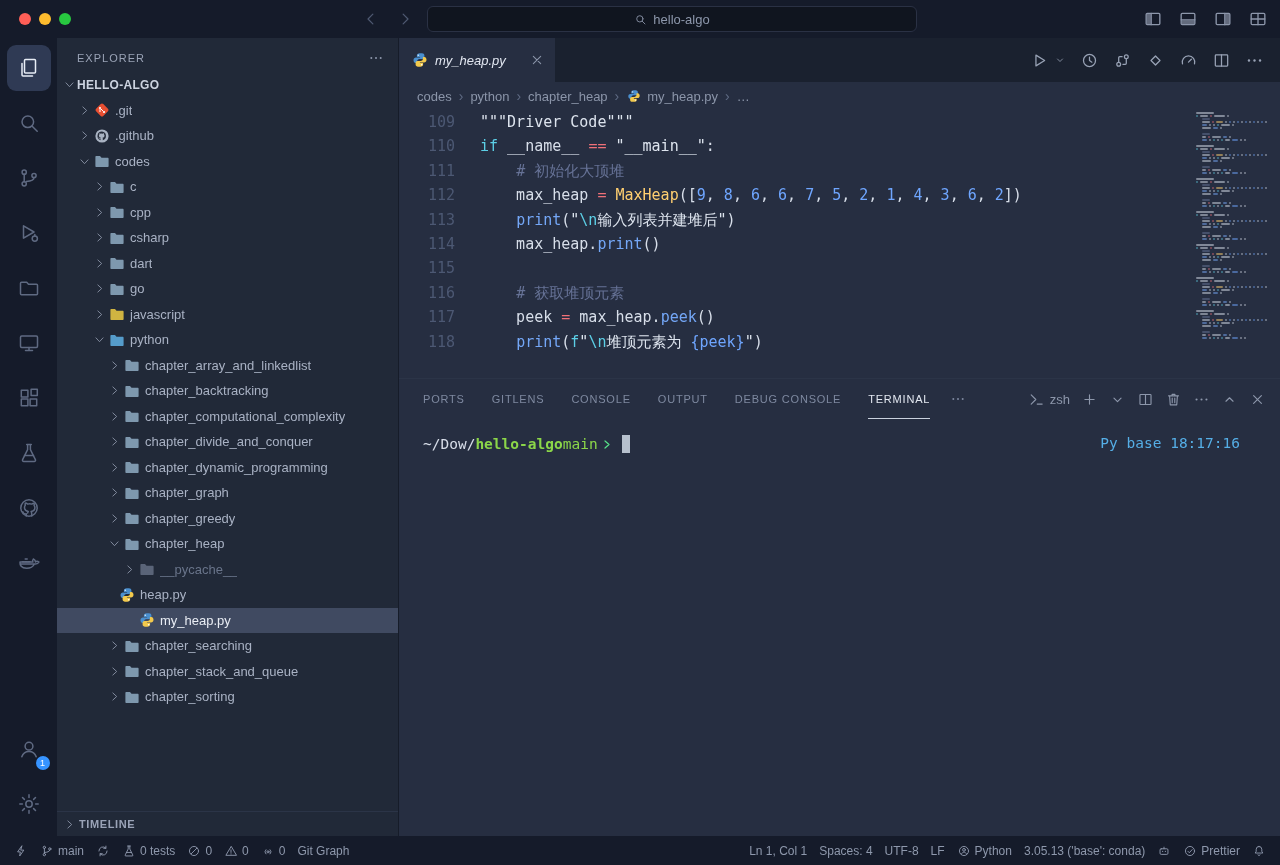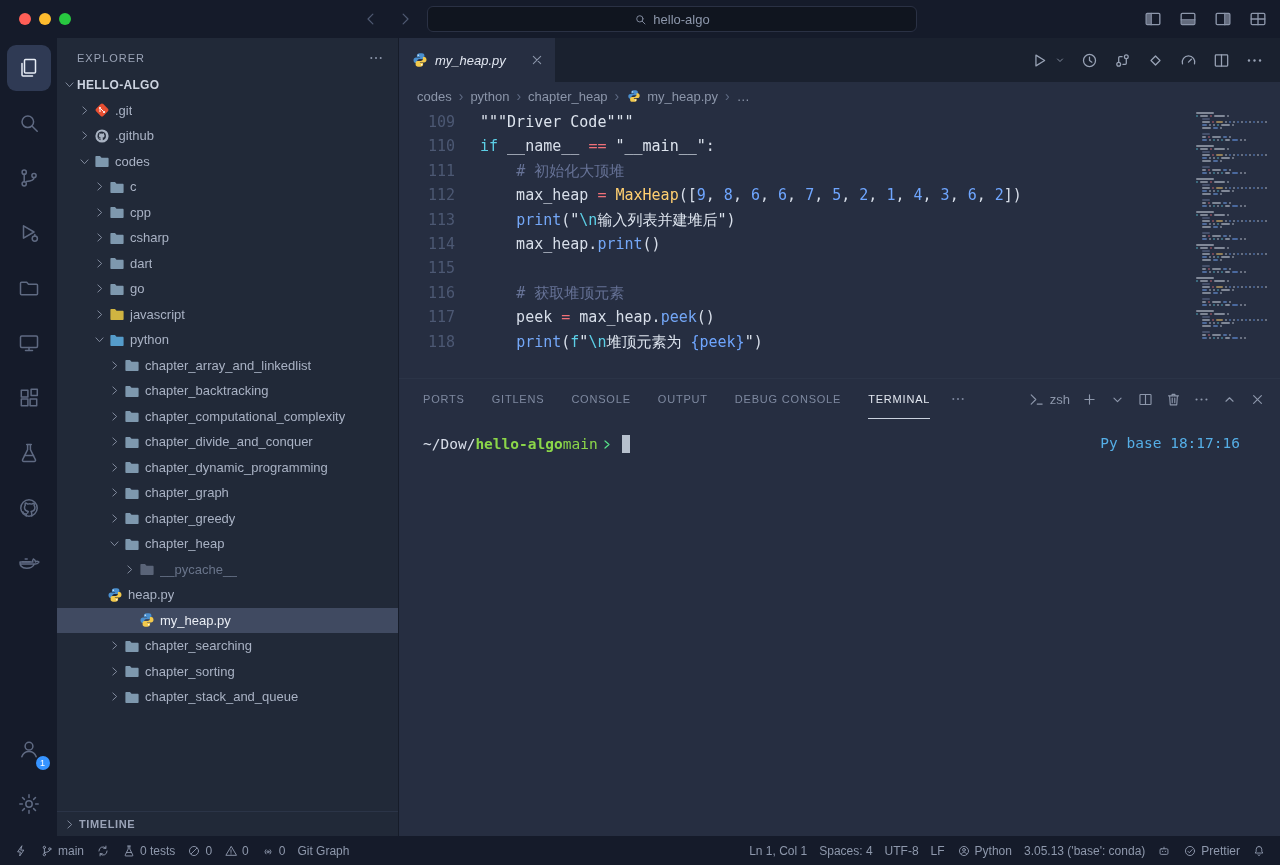--- a/index.html
+++ b/index.html
@@ -486,21 +486,21 @@
             <span class="chev">
               <svg class="chev-svg" viewBox="0 0 24 24" fill="none" stroke="currentColor" stroke-width="1.6" stroke-linecap="round" stroke-linejoin="round">
                 <path d="M9 5.5L16 12l-7 6.5"></path>
               </svg>
             </span>
             <svg class="ficon" viewBox="0 0 16 16">
               <path fill="#5a6478" d="M1.4 4.1c0-.6.4-1 1-1h3.6l1.5 1.6h6.1c.6 0 1 .4 1 1v7.2c0 .6-.4 1-1 1H2.4c-.6 0-1-.4-1-1z"></path>
             </svg>
             <span class="lbl">__pycache__</span>
           </div>
-          <div class="row" style="padding-left:32px">
+          <div class="row" style="padding-left:44px">
             <span class="chev"></span>
             <svg class="ficon" viewBox="0 0 16 16">
               <path fill="#4a8fce" d="M7.9 1.3c-2.2 0-3 1-3 2.2v1.5h3.2v.6H3.9c-1.3 0-2.4 1-2.4 2.7 0 1.6.9 2.8 2.2 2.8h1.4V9.3c0-1.3 1.1-2.3 2.3-2.3h3.1c1 0 1.9-.9 1.9-1.9V3.5c0-1.3-1.1-2.2-2.4-2.2z"></path>
               <path fill="#f2c94c" d="M8.1 14.7c2.2 0 3-1 3-2.2V11H7.9v-.6h4.2c1.3 0 2.4-1 2.4-2.7 0-1.6-.9-2.8-2.2-2.8h-1.4v1.8c0 1.3-1.1 2.3-2.3 2.3H5.5c-1 0-1.9.9-1.9 1.9v1.6c0 1.3 1.1 2.2 2.4 2.2z"></path>
               <circle cx="6.3" cy="3.3" r=".8" fill="#dbe8f4"></circle>
               <circle cx="9.7" cy="12.7" r=".8" fill="#fff"></circle>
             </svg>
             <span class="lbl">heap.py</span>
           </div>
           <div class="row selected" style="padding-left:64px">
@@ -526,32 +526,32 @@
           </div>
           <div class="row" style="padding-left:49px">
             <span class="chev">
               <svg class="chev-svg" viewBox="0 0 24 24" fill="none" stroke="currentColor" stroke-width="1.6" stroke-linecap="round" stroke-linejoin="round">
                 <path d="M9 5.5L16 12l-7 6.5"></path>
               </svg>
             </span>
             <svg class="ficon" viewBox="0 0 16 16">
               <path fill="#7e98ae" d="M1.4 4.1c0-.6.4-1 1-1h3.6l1.5 1.6h6.1c.6 0 1 .4 1 1v7.2c0 .6-.4 1-1 1H2.4c-.6 0-1-.4-1-1z"></path>
             </svg>
+            <span class="lbl">chapter_stack_and_queue</span>
+          </div>
+          <div class="row" style="padding-left:49px">
+            <span class="chev">
+              <svg class="chev-svg" viewBox="0 0 24 24" fill="none" stroke="currentColor" stroke-width="1.6" stroke-linecap="round" stroke-linejoin="round">
+                <path d="M9 5.5L16 12l-7 6.5"></path>
+              </svg>
+            </span>
+            <svg class="ficon" viewBox="0 0 16 16">
+              <path fill="#7e98ae" d="M1.4 4.1c0-.6.4-1 1-1h3.6l1.5 1.6h6.1c.6 0 1 .4 1 1v7.2c0 .6-.4 1-1 1H2.4c-.6 0-1-.4-1-1z"></path>
+            </svg>
             <span class="lbl">chapter_sorting</span>
-          </div>
-          <div class="row" style="padding-left:49px">
-            <span class="chev">
-              <svg class="chev-svg" viewBox="0 0 24 24" fill="none" stroke="currentColor" stroke-width="1.6" stroke-linecap="round" stroke-linejoin="round">
-                <path d="M9 5.5L16 12l-7 6.5"></path>
-              </svg>
-            </span>
-            <svg class="ficon" viewBox="0 0 16 16">
-              <path fill="#7e98ae" d="M1.4 4.1c0-.6.4-1 1-1h3.6l1.5 1.6h6.1c.6 0 1 .4 1 1v7.2c0 .6-.4 1-1 1H2.4c-.6 0-1-.4-1-1z"></path>
-            </svg>
-            <span class="lbl">chapter_stack_and_queue</span>
           </div>
         </div>
       <div class="section">
         <span>
             <svg class="chev-svg" viewBox="0 0 24 24" fill="none" stroke="currentColor" stroke-width="1.6" stroke-linecap="round" stroke-linejoin="round">
               <path d="M9 5.5L16 12l-7 6.5"></path>
             </svg>
           </span>
         <span>TIMELINE</span>
       </div>

